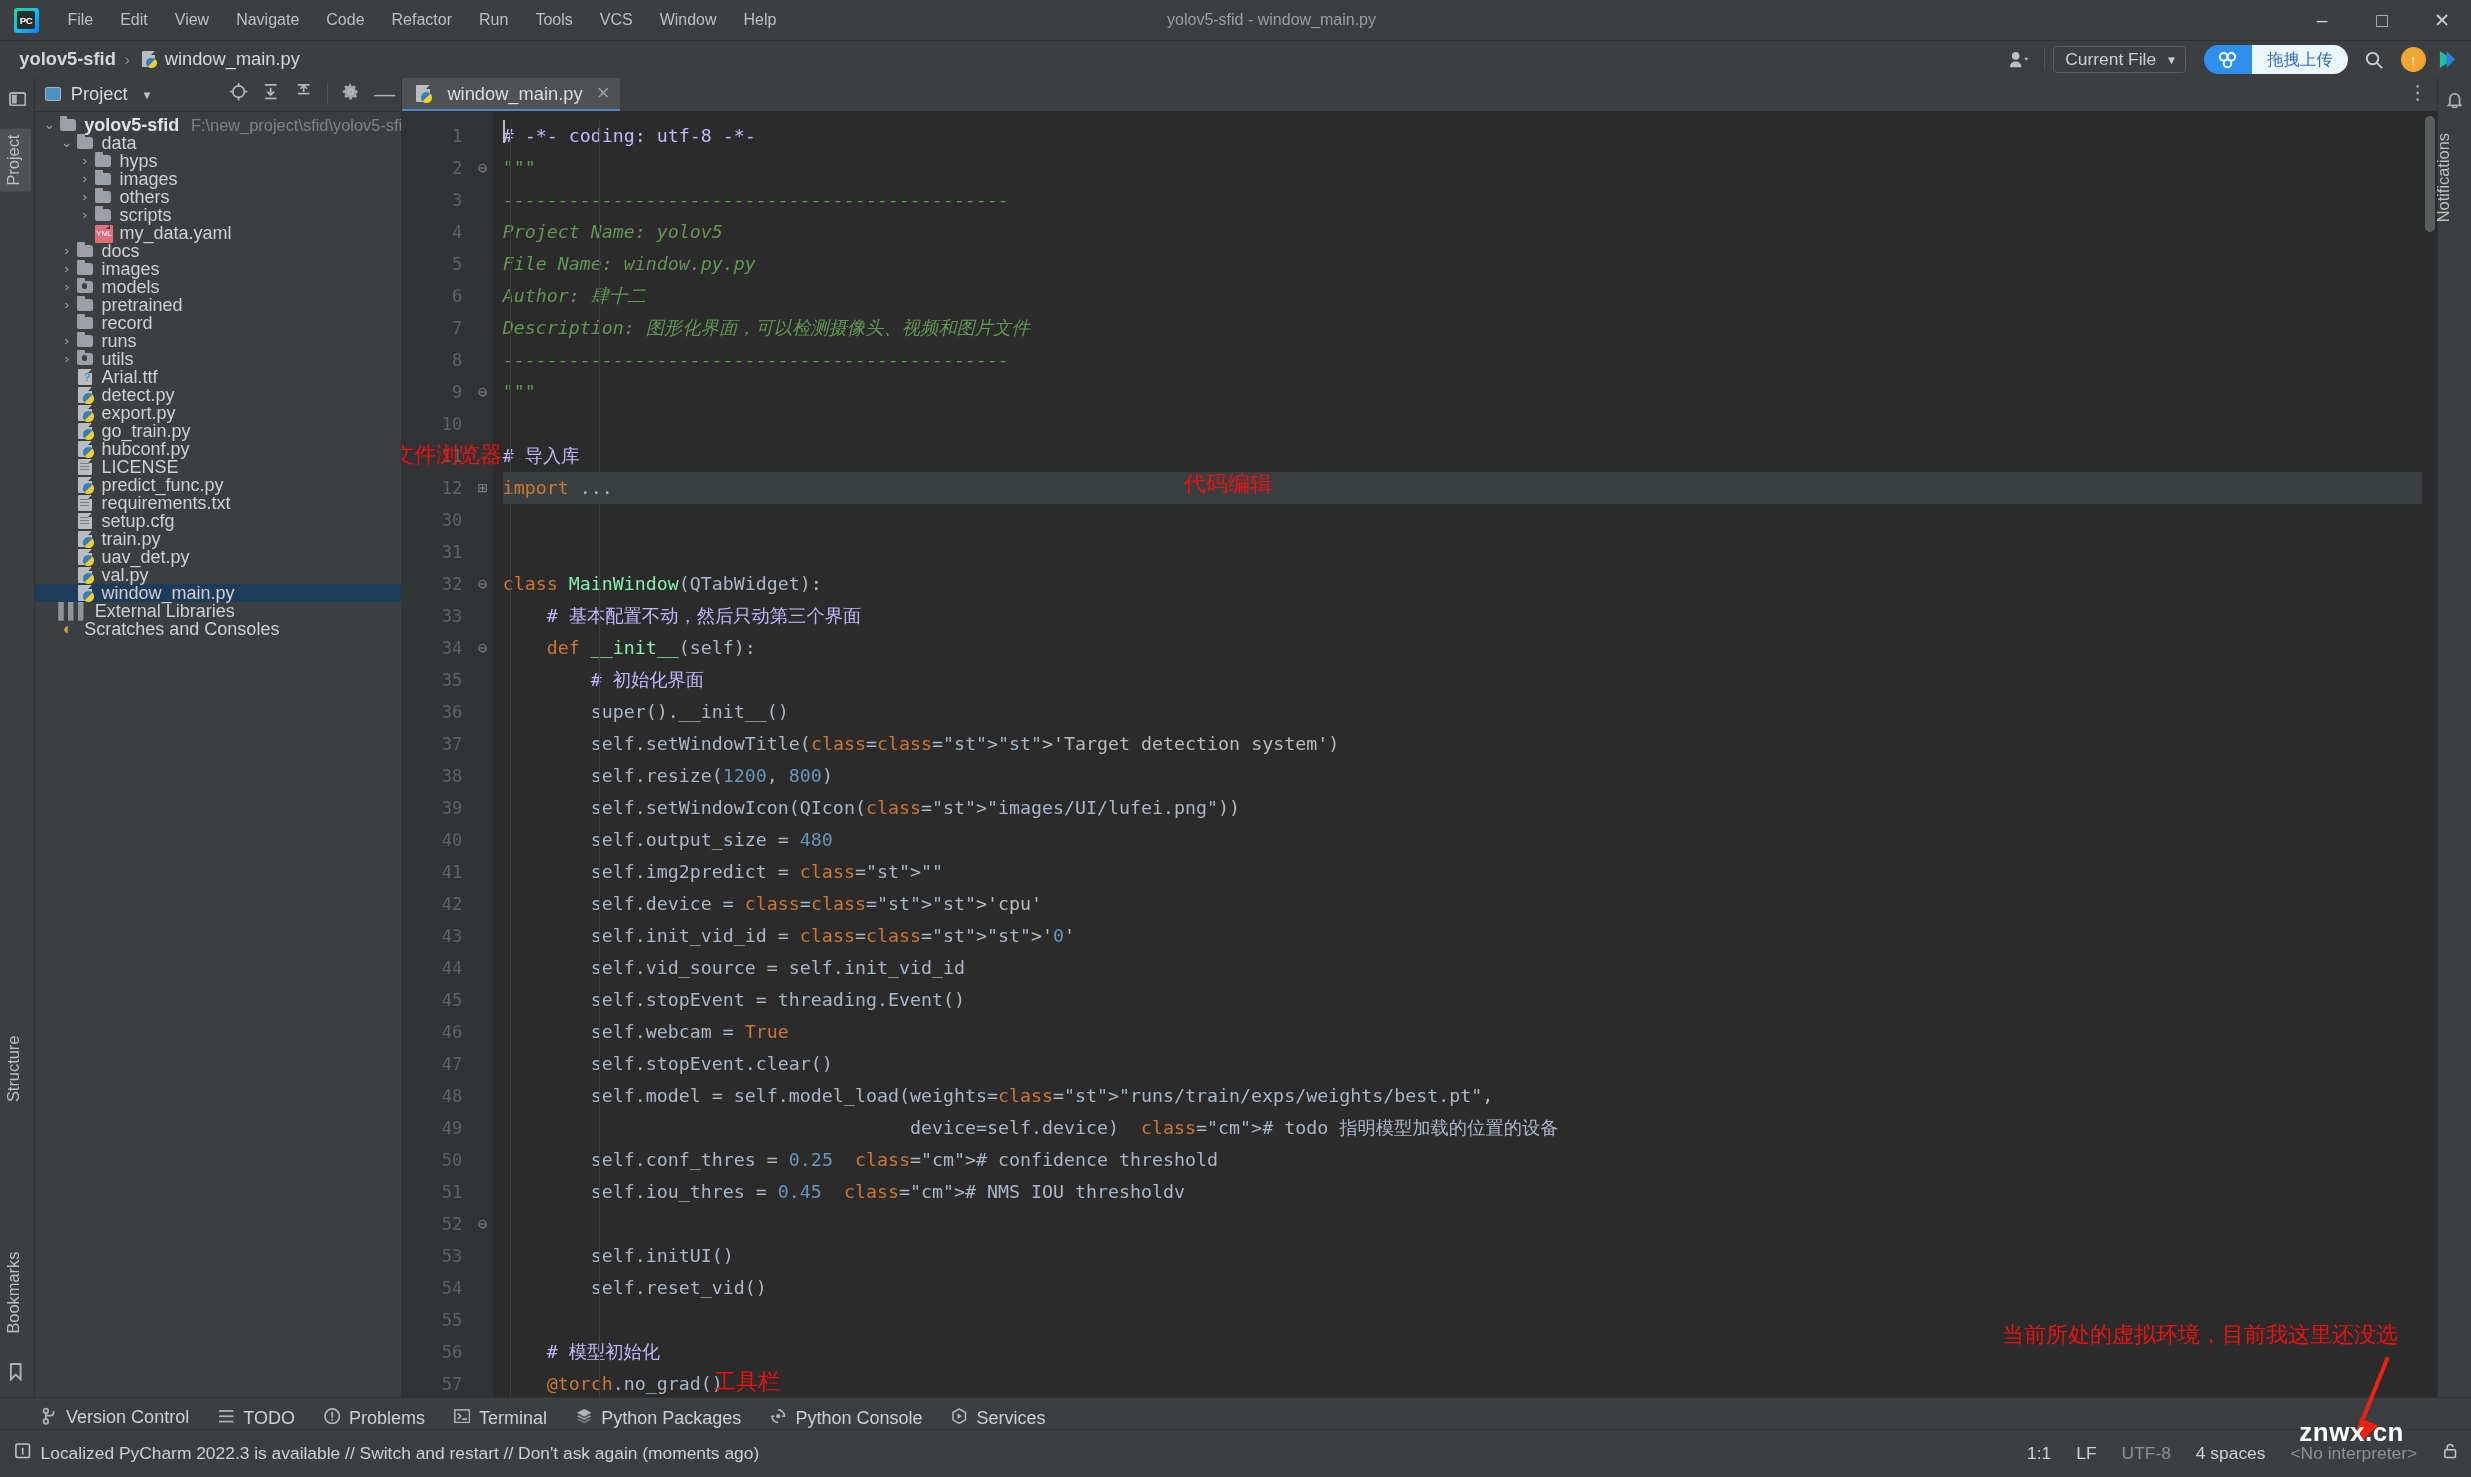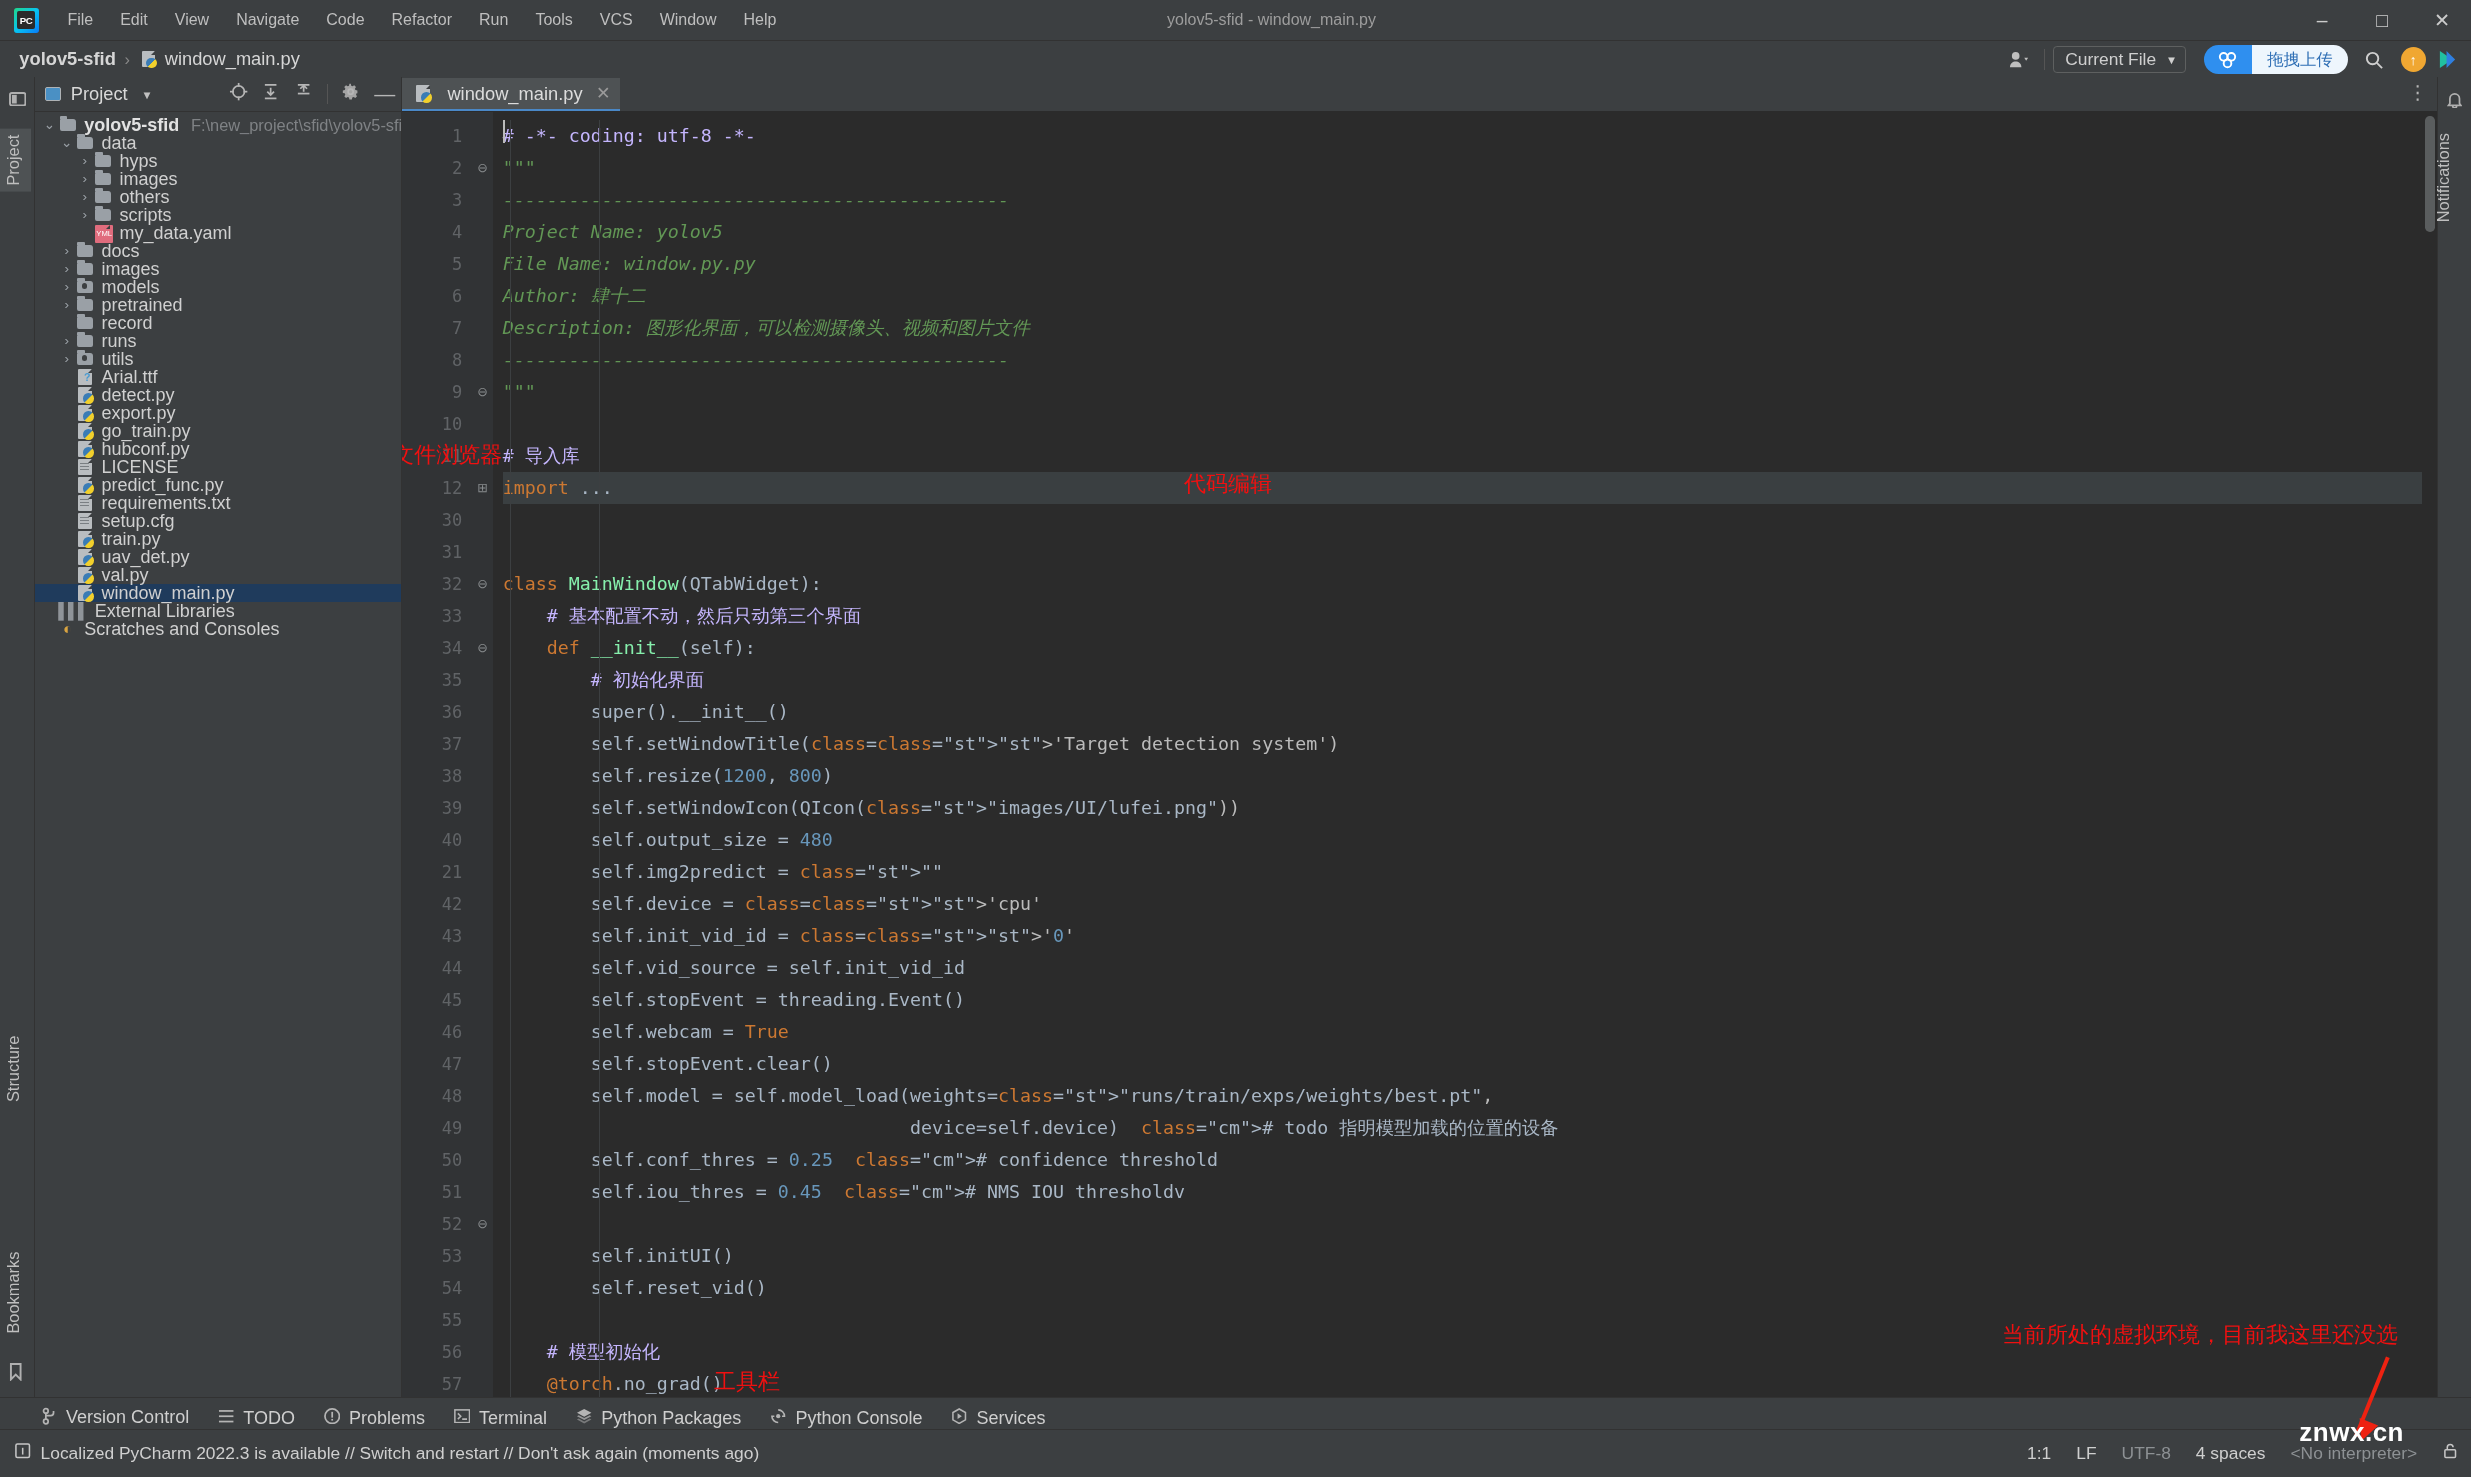--- a/index.html
+++ b/index.html
@@ -653,21 +653,21 @@
           <div class="gl">31</div>
           <div class="gl">32</div>
           <div class="gl">33</div>
           <div class="gl">34</div>
           <div class="gl">35</div>
           <div class="gl">36</div>
           <div class="gl">37</div>
           <div class="gl">38</div>
           <div class="gl">39</div>
           <div class="gl">40</div>
-          <div class="gl">21</div>
+          <div class="gl">41</div>
           <div class="gl">42</div>
           <div class="gl">43</div>
           <div class="gl">44</div>
           <div class="gl">45</div>
           <div class="gl">46</div>
           <div class="gl">47</div>
           <div class="gl">48</div>
           <div class="gl">49</div>
           <div class="gl">50</div>
           <div class="gl">51</div>

